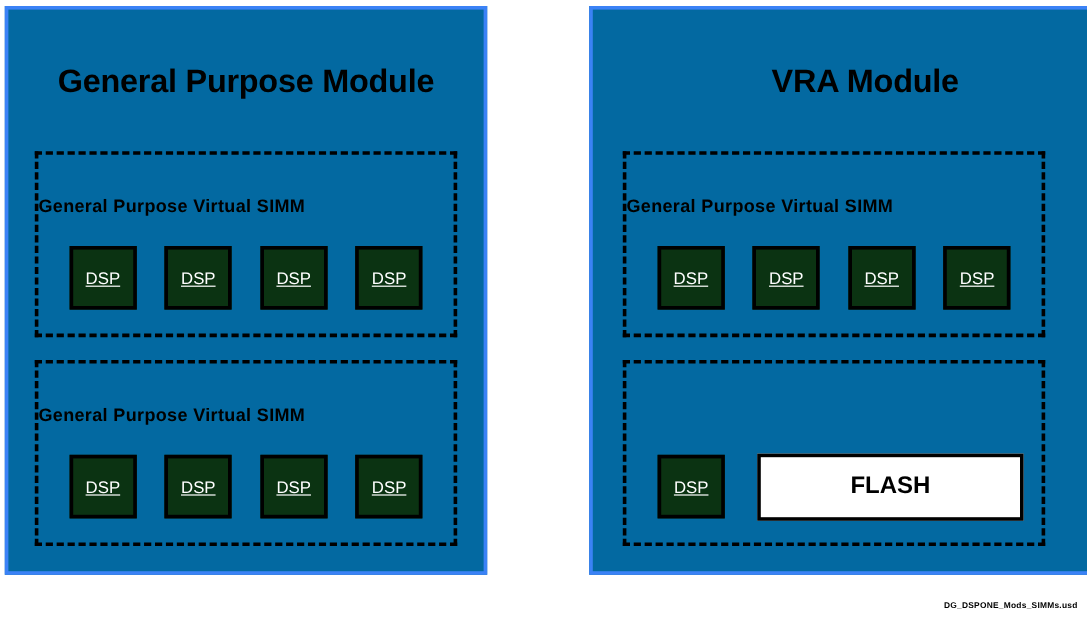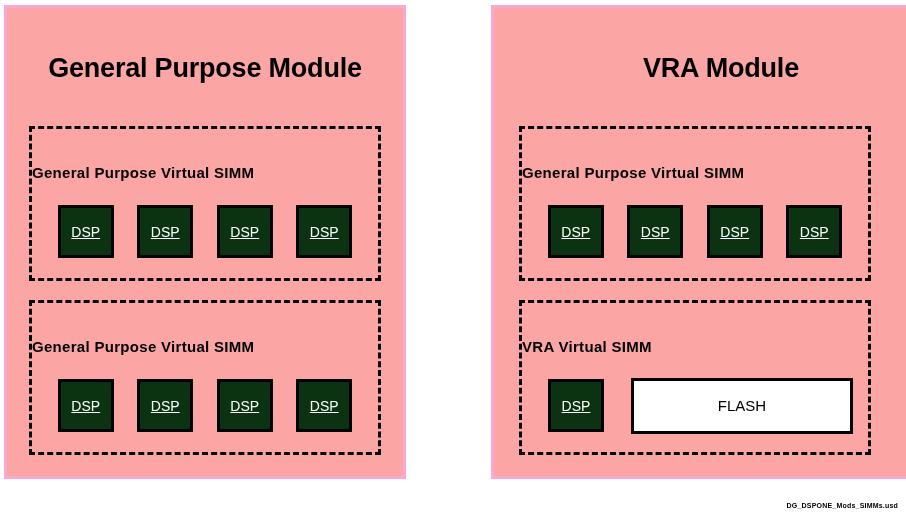--- a/index.html
+++ b/index.html
@@ -11,22 +11,22 @@
     width: 906px;
     height: 521px;
     position: relative;
     font-family: "Liberation Sans", sans-serif;
     overflow: hidden;
   }
 
   
   .module-panel {
     position: absolute;
-    background: #fca5a5;
-    border: 3px solid #f9a8d4;
+    background: #0369a1;
+    border: 3px solid #3b82f6;
     box-sizing: border-box;
   }
   #panel-gp  { left: 4px;   top: 5px; width: 402px; height: 474px; }
   #panel-vra { left: 491px; top: 5px; width: 460px; height: 474px; padding-left: 40px; }
 
   .module-title {
     position: absolute;
     left: 0;
     right: 0;
     text-align: center;
@@ -108,22 +108,22 @@
   .flash-box {
     width: 222px;
     height: 56px;
     background: #ffffff;
     border: 3px solid #000000;
     box-sizing: border-box;
     display: flex;
     align-items: center;
     justify-content: center;
     color: #000000;
-    font-size: 15px;
-    font-weight: normal;
+    font-size: 20px;
+    font-weight: bold;
     flex: 0 0 auto;
   }
 
   
   #doc-caption {
     position: absolute;
     right: 8px;
     bottom: 12px;
     font-size: 7px;
     font-weight: bold;
@@ -170,21 +170,20 @@
     <div class="simm-label">General  Purpose  Virtual  SIMM</div>
     <div class="chip-row evenly">
       <div class="dsp-box">DSP</div>
       <div class="dsp-box">DSP</div>
       <div class="dsp-box">DSP</div>
       <div class="dsp-box">DSP</div>
     </div>
   </div>
 
   <div class="simm-group" id="vra-simm-2">
-    <div class="simm-label">VRA  Virtual  SIMM</div>
     <div class="chip-row vra-mixed">
       <div class="dsp-box">DSP</div>
       <div class="flash-box">FLASH</div>
     </div>
   </div>
 
 </div>
 
 <div id="doc-caption">DG_DSPONE_Mods_SIMMs.usd</div>
 

